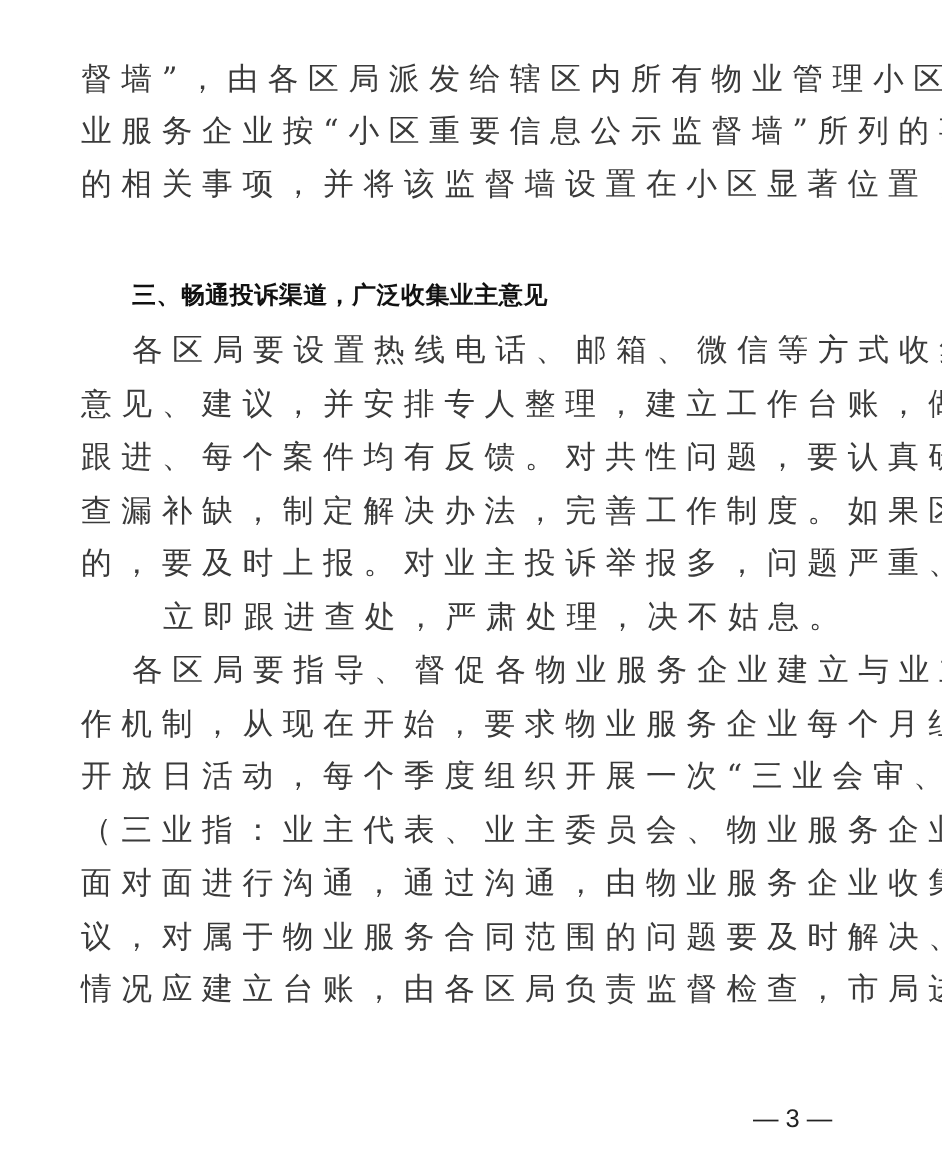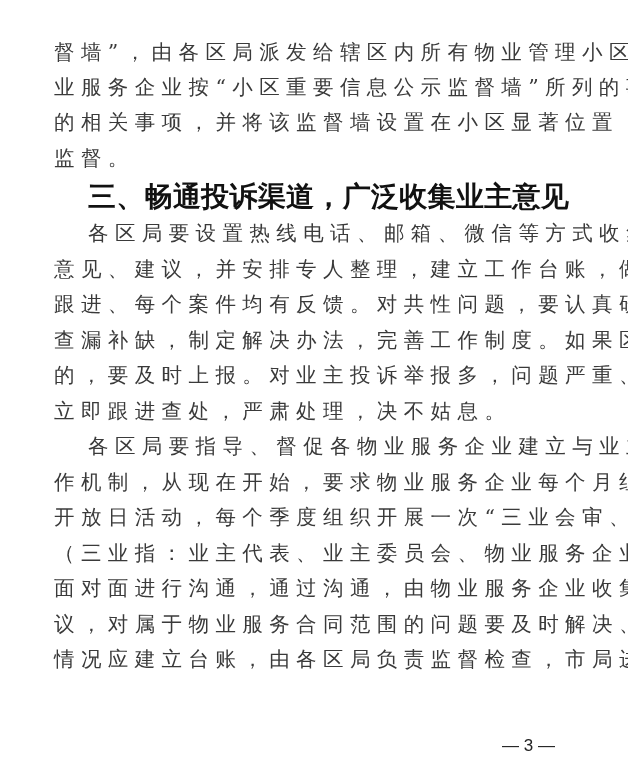--- a/index.html
+++ b/index.html
@@ -3,44 +3,43 @@
 <meta charset="utf-8">
 <style>
   html, body { margin: 0; padding: 0; background: #ffffff; }
   body { width: 628px; height: 772px; position: relative; overflow: hidden;
          font-family: "DejaVu Serif", "Liberation Serif", serif; color: #333; }
   .page { position: absolute; left: 0; top: 0; width: 628px; height: 772px; }
   .line { position: absolute; left: 54px; width: 512px; height: 28px;
           font-size: 20.5px; line-height: 28px; white-space: nowrap;
           letter-spacing: 6.4px; color: #3a3a3a; overflow: visible; }
   .line.indent { left: 88px; width: 478px; }
-  .heading { position: absolute; left: 88px; font-size: 28px; line-height: 28px;
+  .heading { position: absolute; left: 88px; font-size: 16px; line-height: 28px;
              white-space: nowrap; font-weight: bold; color: #111;
              font-family: "DejaVu Sans", "Liberation Sans", sans-serif; letter-spacing: 0.3px; }
   .pagenum { position: absolute; left: 502px; top: 736px; font-size: 17px; color: #222;
              font-family: "Liberation Sans", "DejaVu Sans", sans-serif; white-space: nowrap; }
 </style>
 </head>
 <body>
 
 <div class="page">
 
   <div class="line" style="top:38px;">督墙”，由各区局派发给辖区内所有物业管理小区，监督、指导物</div>
   <div class="line" style="top:73px;">业服务企业按“小区重要信息公示监督墙”所列的事项填写本小区</div>
   <div class="line" style="top:108px;">的相关事项，并将该监督墙设置在小区显著位置，方便业主查阅和</div>
-  <div class="line" style="top:144px;">监督。</div>
 
   <div class="heading" style="top:183px;">三、畅通投诉渠道，广泛收集业主意见</div>
 
   <div class="line indent" style="top:219px;">各区局要设置热线电话、邮箱、微信等方式收集业主的投诉、</div>
   <div class="line" style="top:255px;">意见、建议，并安排专人整理，建立工作台账，做到每个问题均有</div>
   <div class="line" style="top:290px;">跟进、每个案件均有反馈。对共性问题，要认真研究，举一反三、</div>
   <div class="line" style="top:326px;">查漏补缺，制定解决办法，完善工作制度。如果区级层面无法规范</div>
   <div class="line" style="top:361px;">的，要及时上报。对业主投诉举报多，问题严重、突出的项目，要</div>
-  <div class="line" style="top:397px;">立即跟进查处，严肃处理，决不姑息。</div>
+  <div class="line" style="top:397px;text-align:right;">立即跟进查处，严肃处理，决不姑息。</div>
 
   <div class="line indent" style="top:432px;">各区局要指导、督促各物业服务企业建立与业主的交流互动工</div>
   <div class="line" style="top:468px;">作机制，从现在开始，要求物业服务企业每个月组织开展一次业主</div>
   <div class="line" style="top:503px;">开放日活动，每个季度组织开展一次“三业会审、提质固本”活动，</div>
   <div class="line" style="top:539px;">（三业指：业主代表、业主委员会、物业服务企业），实现“三业”</div>
   <div class="line" style="top:574px;">面对面进行沟通，通过沟通，由物业服务企业收集业主的意见和建</div>
   <div class="line" style="top:610px;">议，对属于物业服务合同范围的问题要及时解决、反馈，相关工作</div>
   <div class="line" style="top:645px;">情况应建立台账，由各区局负责监督检查，市局进行抽查。</div>
 
 

